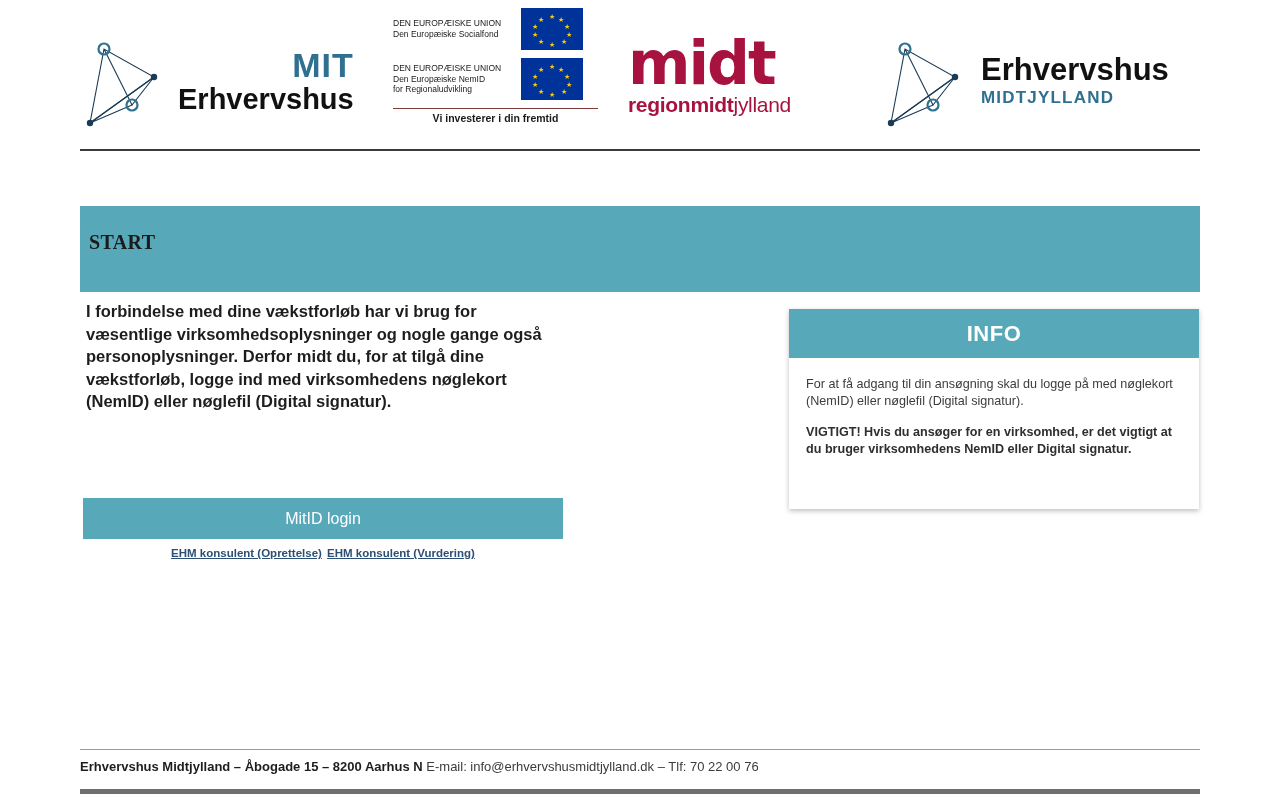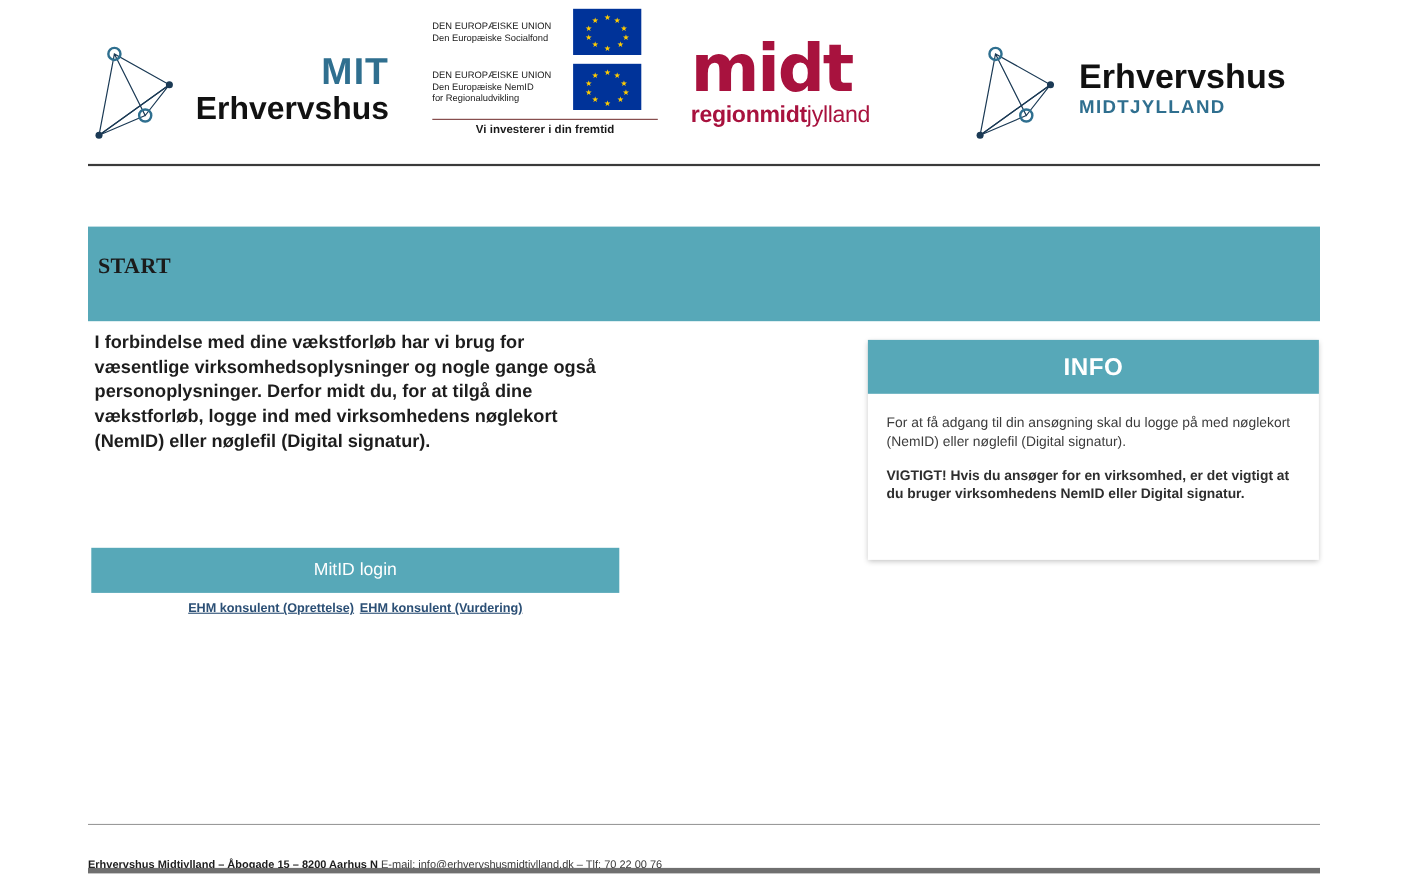--- a/index.html
+++ b/index.html
@@ -240,22 +240,22 @@
 
   
   .footer-rule {
     position: absolute;
     left: 80px; top: 749px;
     width: 1120px;
     border-top: 1px solid #9a9a9a;
   }
   .footer-text {
     position: absolute;
-    left: 80px; top: 781px;
-    font-size: 10px;
+    left: 80px; top: 759px;
+    font-size: 13px;
     color: #3b3b3b;
   }
   .footer-text b { color: #1d1d1d; }
   .footer-bottom {
     position: absolute;
     left: 80px; top: 789px;
     width: 1120px;
     height: 5px;
     background: #6f6f6f;
   }

